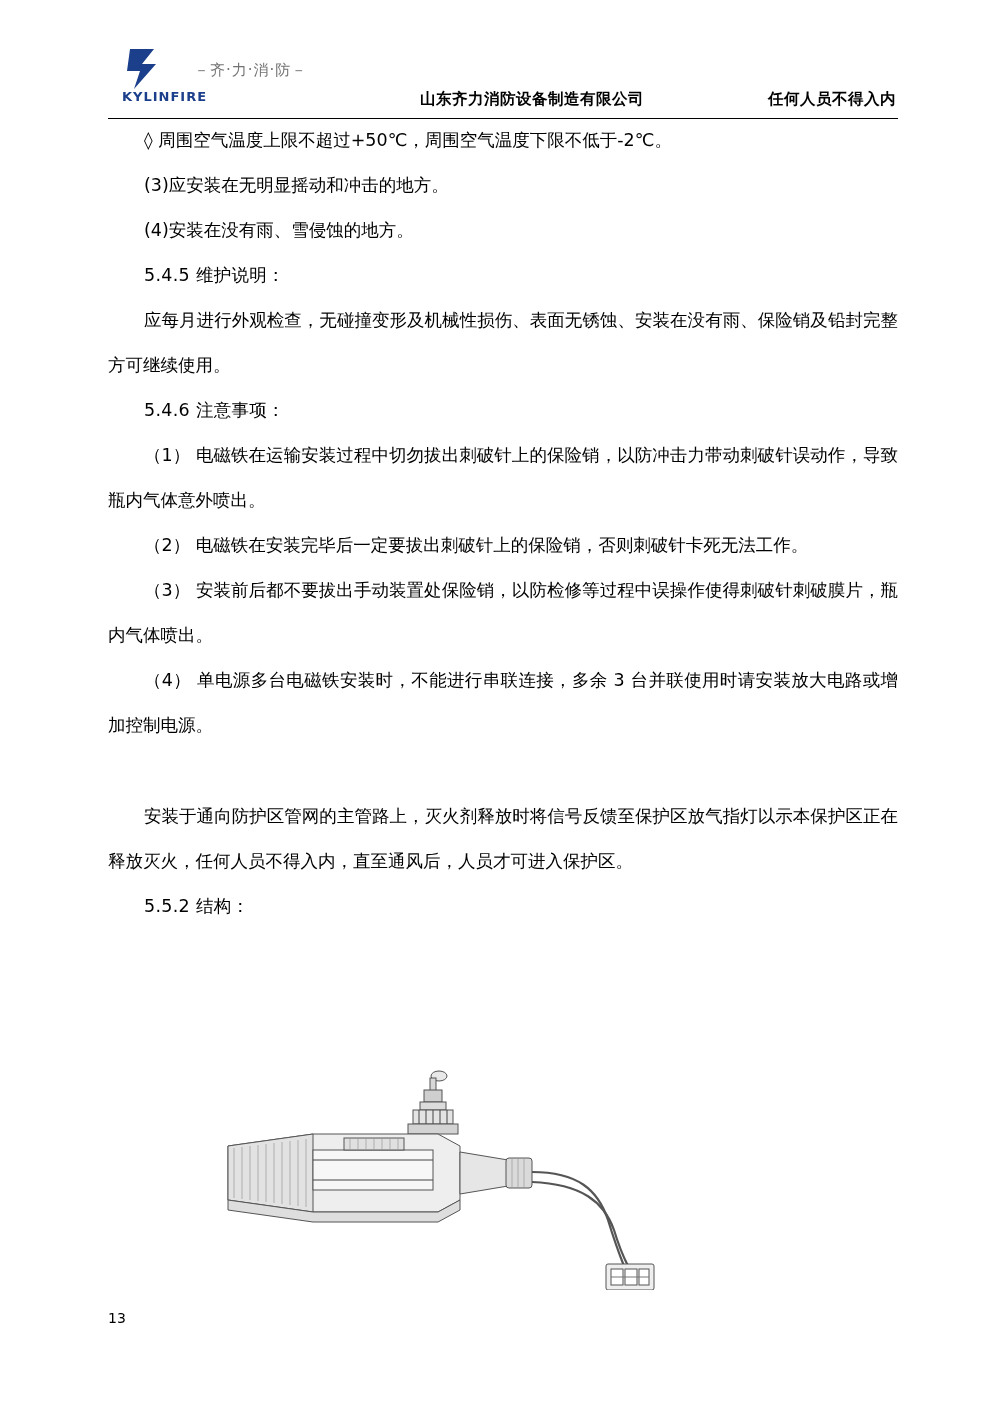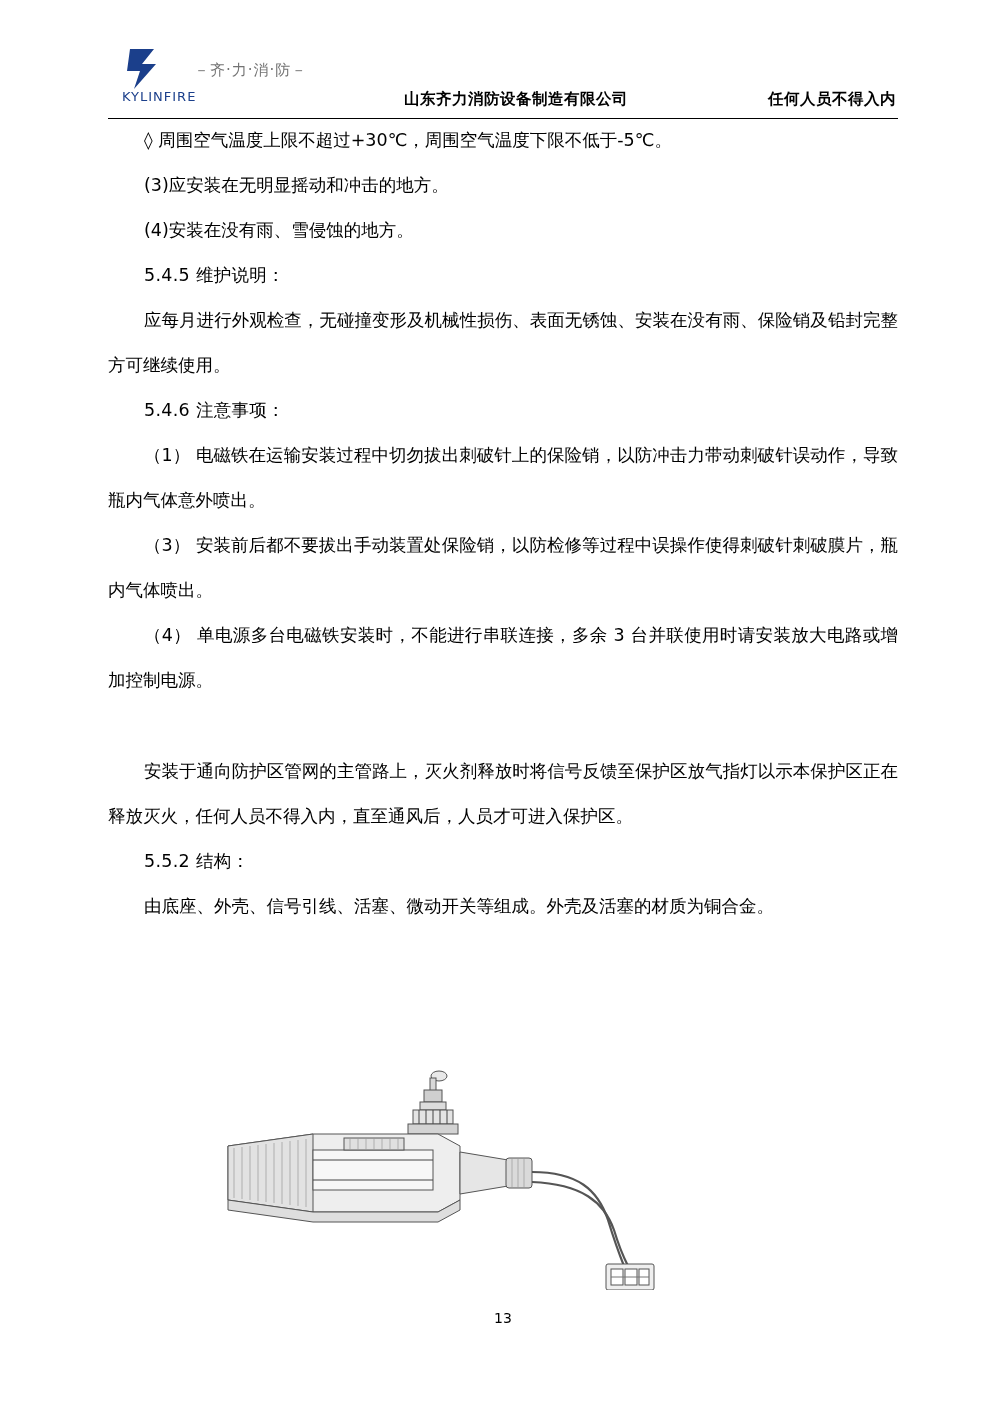--- a/index.html
+++ b/index.html
@@ -48,35 +48,35 @@
     width: 58px;
     height: 44px;
   }
   .logo-text {
     position: absolute;
     left: 6px;
     top: 44px;
     font-size: 13px;
     letter-spacing: 1px;
     color: #1b3f8b;
-    font-weight: normal;
+    font-weight: bold;
     font-family: "DejaVu Sans", sans-serif;
   }
   .logo-slogan {
     position: absolute;
     left: 78px;
     top: 16px;
     font-size: 15px;
     color: #737373;
     letter-spacing: 1px;
     font-family: "DejaVu Sans", sans-serif;
   }
   .header-center {
     position: absolute;
-    left: 296px;
+    left: 312px;
     top: 44px;
     font-size: 15.5px;
     color: #000;
     font-family: "DejaVu Sans", sans-serif;
     font-weight: bold;
     letter-spacing: 0.5px;
   }
   .header-right {
     position: absolute;
     right: 2px;
@@ -125,21 +125,21 @@
     top: 1060px;
     width: 790px;
     height: 230px;
   }
   
   .page-num {
     position: absolute;
     left: 0;
     top: 1310px;
     width: 790px;
-    text-align: center;
+    text-align: left;
     font-size: 14px;
     color: #000;
     font-family: "DejaVu Sans", sans-serif;
   }
 </style>
 </head>
 <body>
 
 <div class="page">
   <div class="content">
@@ -155,48 +155,48 @@
         <span class="logo-text">KYLINFIRE</span>
         <span class="logo-slogan">－齐·力·消·防－</span>
       </div>
       <div class="header-center">山东齐力消防设备制造有限公司</div>
       <div class="header-right">任何人员不得入内</div>
       <div class="header-rule"></div>
     </div>
 
     <div class="body-text">
 
-      <p class="indent1">◊  周围空气温度上限不超过+30℃，周围空气温度下限不低于-5℃。</p>
+      <p class="indent1">◊  周围空气温度上限不超过+50℃，周围空气温度下限不低于-2℃。</p>
 
       <p class="indent1">(3)应安装在无明显摇动和冲击的地方。</p>
 
       <p class="indent1">(4)安装在没有雨、雪侵蚀的地方。</p>
 
       <p class="indent1 sec-head">5.4.5 维护说明：</p>
 
       <p class="hang" style="text-indent:36px">应每月进行外观检查，无碰撞变形及机械性损伤、表面无锈蚀、安装在没有雨、保险销及铅封完整方可继续使用。</p>
 
       <p class="indent1 sec-head">5.4.6 注意事项：</p>
 
       <p class="hang" style="text-indent:36px">（1） 电磁铁在运输安装过程中切勿拔出刺破针上的保险销，以防冲击力带动刺破针误动作，导致瓶内气体意外喷出。</p>
 
+      <p class="hang" style="text-indent:36px">（2） 电磁铁在安装完毕后一定要拔出刺破针上的保险销，否则刺破针卡死无法工作。</p>
 
       <p class="hang" style="text-indent:36px">（3） 安装前后都不要拔出手动装置处保险销，以防检修等过程中误操作使得刺破针刺破膜片，瓶内气体喷出。</p>
 
       <p class="hang" style="text-indent:36px">（4） 单电源多台电磁铁安装时，不能进行串联连接，多余 3 台并联使用时请安装放大电路或增加控制电源。</p>
 
       <div class="gap-big"></div>
 
 
 
       <p class="hang" style="text-indent:36px">安装于通向防护区管网的主管路上，灭火剂释放时将信号反馈至保护区放气指灯以示本保护区正在释放灭火，任何人员不得入内，直至通风后，人员才可进入保护区。</p>
 
       <p class="indent1 sec-head">5.5.2  结构：</p>
 
-      <p class="hang" style="text-indent:36px">由底座、外壳、信号引线、活塞、微动开关等组成。外壳及活塞的材质为铜合金。</p>
 
     </div>
 
     <div class="figure">
       <svg width="790" height="230" viewBox="0 0 790 230">
         <g stroke="#444" fill="none" stroke-width="1">
 
           <ellipse cx="331" cy="16" rx="8" ry="5" fill="#e8e8e8" stroke="#555"></ellipse>
           <rect x="322" y="18" width="6" height="14" fill="#d8d8d8" stroke="#555"></rect>
           <rect x="316" y="30" width="18" height="12" fill="#cfcfcf" stroke="#555"></rect>

